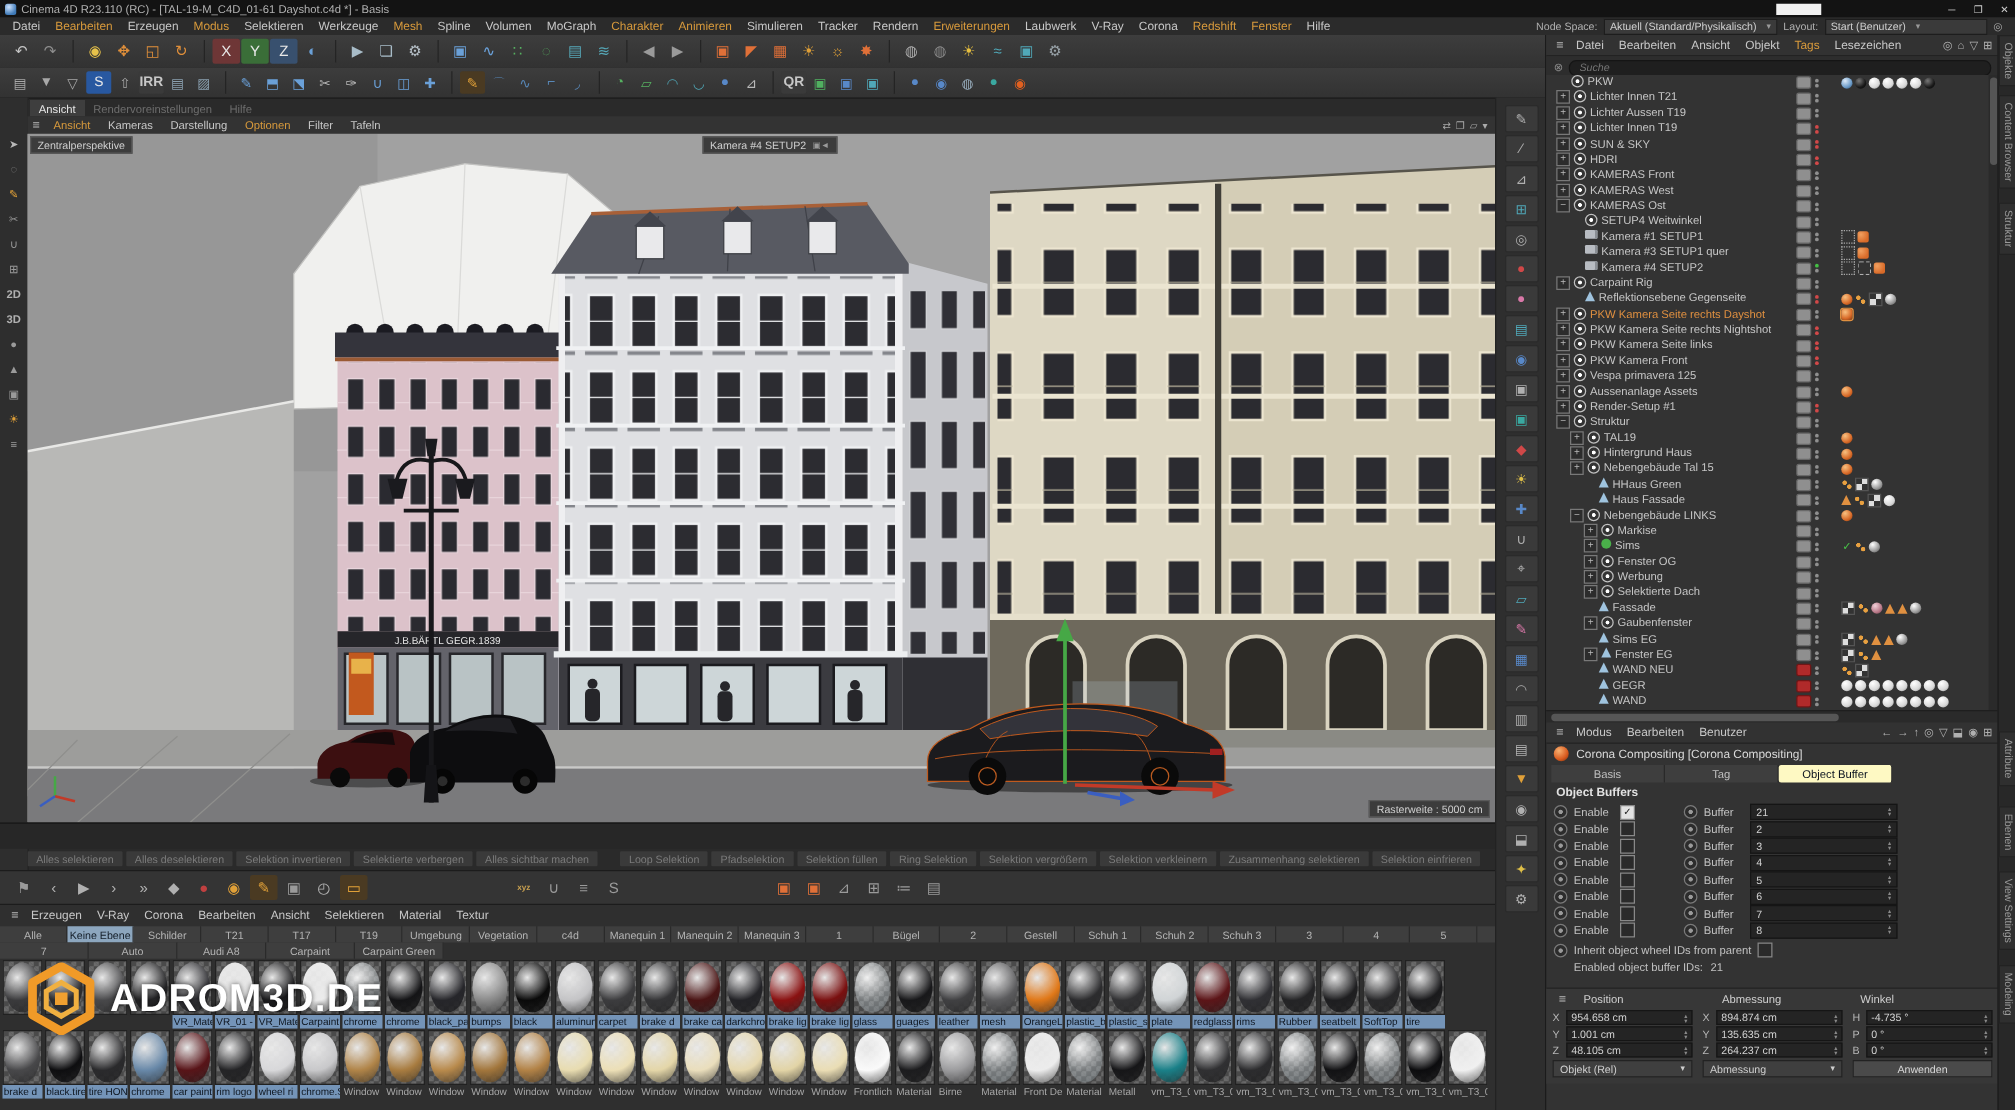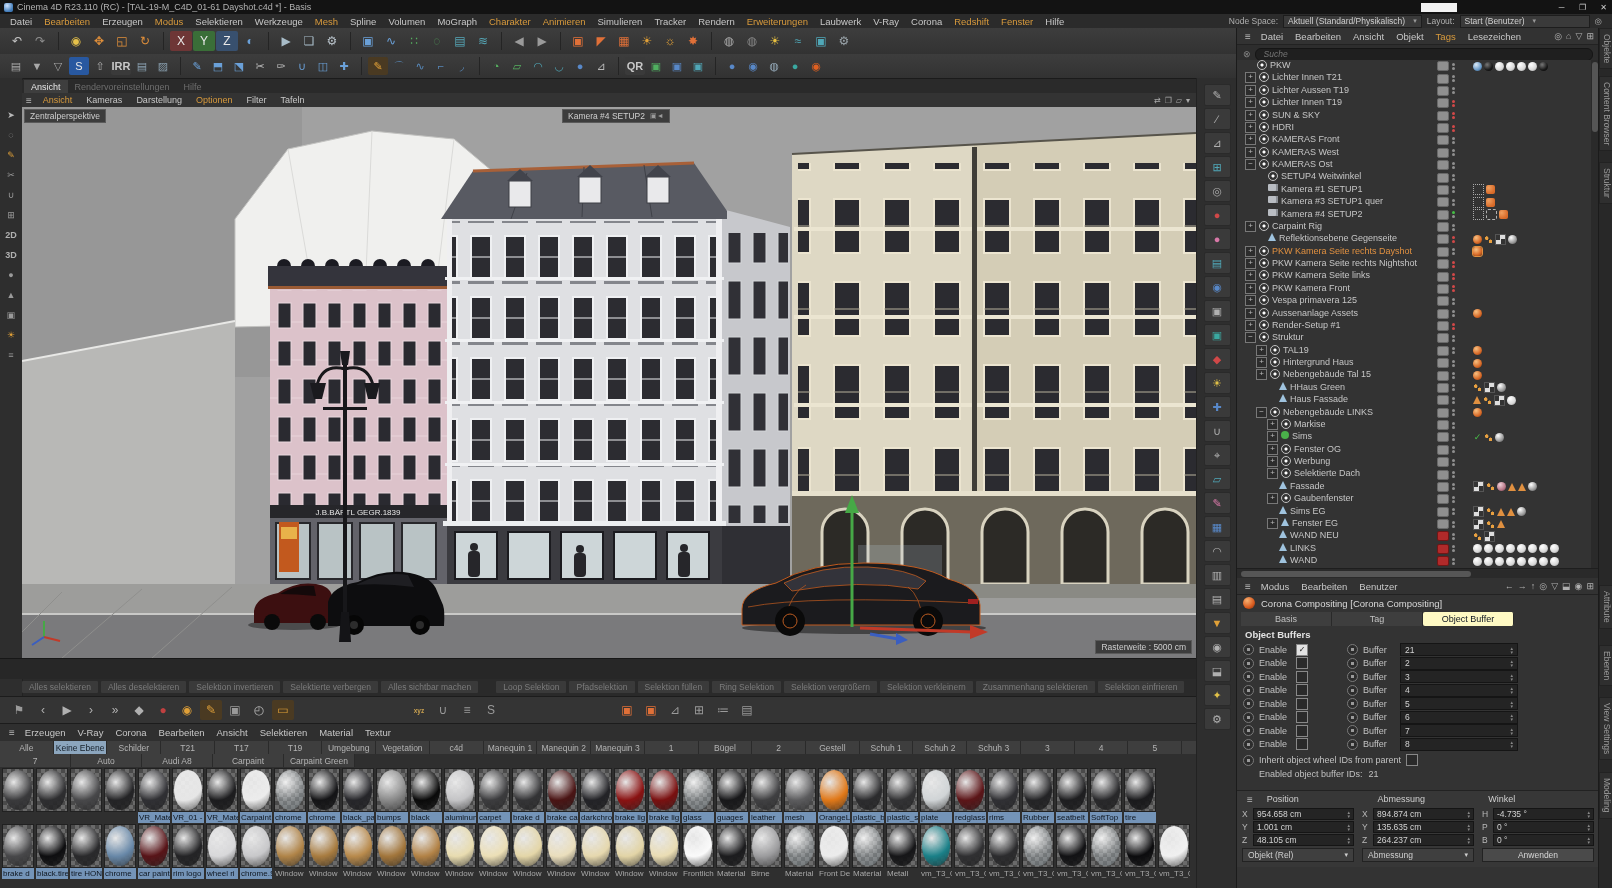--- a/index.html
+++ b/index.html
@@ -133,21 +133,21 @@
   .enids{position:absolute;top:741px;left:22px;font-size:9px;color:#c0c0c0;display:flex;gap:6px;}
   
   .coords{position:absolute;top:762px;left:0;right:0;height:76px;background:#373737;border-top:1px solid #222;}
   .chead{display:flex;align-items:center;height:16px;font-size:9px;color:#cfcfcf;padding-left:6px;gap:0;}
   .chead .hm{margin-right:10px;}
   .chead span.hcol{width:118px;}
   .ccols{display:flex;padding:0 5px;gap:8px;}
   .ccol{flex:1;}
   .crow{display:flex;align-items:center;height:13px;gap:4px;font-size:8.5px;}
   .clab{width:7px;color:#b8b8b8;flex:none;}
-  .cfield{flex:1;background:#242424;border:1px solid #151515;height:10px;display:flex;align-items:center;padding:0 3px;color:#d2d2d2;}
+  .cfield{flex:1;background:#242424;border:1px solid #151515;height:10px;display:flex;align-items:flex-end;padding:0 3px;color:#d2d2d2;}
   .cfield .bstep{font-size:5px;}
   .cfoot{height:13px;margin-top:2px;display:flex;}
   .csel{flex:1;background:#3f3f3f;border:1px solid #222;display:flex;align-items:center;justify-content:space-between;padding:0 5px;font-size:8.5px;height:12px;color:#cfcfcf;}
   .cbtn{flex:1;background:#4a4a4a;border:1px solid #222;display:flex;align-items:center;justify-content:center;font-size:8.5px;height:12px;color:#d8d8d8;}
   
   .faredge{position:absolute;left:1598px;top:28px;width:14px;height:860px;background:#282828;border-left:1px solid #1b1b1b;}
   .vtab{position:absolute;left:0;width:12px;writing-mode:vertical-rl;font-size:8.5px;color:#9a9a9a;background:#2f2f2f;border:1px solid #222;padding:5px 0;text-align:center;white-space:nowrap;}
   .hamb{color:#b8b8b8;font-size:10px;padding:0 4px;}
 </style>
 </head>
@@ -1079,20 +1079,28 @@
           </div>
           <div class="mname">vm_T3_0</div>
         </div>
         <div class="mcell">
           <div class="mthumb">
             <div class="msphere" style="background: radial-gradient(circle at 35% 30%, rgba(255, 255, 255, 0.85), rgb(240, 240, 240) 55%, rgba(0, 0, 0, 0.55) 115%);"></div>
           </div>
           <div class="mname">vm_T3_0</div>
         </div>
       </div>
+    <div class="logo">
+      <svg width="58" height="58" viewBox="0 0 58 58">
+        <polygon points="29,3 52,16 52,42 29,55 6,42 6,16" fill="none" stroke="#f09a28" stroke-width="7" stroke-linejoin="round"></polygon>
+        <polygon points="29,16 41,23 41,36 29,43 17,36 17,23" fill="none" stroke="#f0b040" stroke-width="4"></polygon>
+        <rect x="24" y="24" width="10" height="10" fill="#f0a030"></rect>
+      </svg>
+      <span class="logotext">ADROM3D.DE</span>
+    </div>
     <div class="mvscroll"></div>
   </div>
 
   <div class="rstrip" id="rstrip">
       <span class="ico" style="color: rgb(176, 176, 176);">✎</span>
       <span class="ico" style="color: rgb(176, 176, 176);">∕</span>
       <span class="ico" style="color: rgb(176, 176, 176);">⊿</span>
       <span class="ico" style="color: rgb(80, 168, 184);">⊞</span>
       <span class="ico" style="color: rgb(176, 176, 176);">◎</span>
       <span class="ico" style="color: rgb(208, 72, 72);">●</span>
@@ -1792,21 +1800,21 @@
           </span>
           <span class="tchips">
             <span class="chip chip-d"></span>
             <span class="chip chip-ck"></span>
           </span>
         </div>
         <div class="trow">
           <span style="width: 26px; flex: 0 0 auto;"></span>
           <span class="texpspace"></span>
           <span class="ticon icon-p"></span>
-          <span class="tlabel">LINKS</span>
+          <span class="tlabel">GEGR</span>
           <span class="tfill"></span>
           <span class="tvis">
             <span class="vchip red"></span>
             <span class="vdots">
               <i></i>
               <i></i>
             </span>
           </span>
           <span class="tchips">
             <span class="chip chip-ws"></span>

